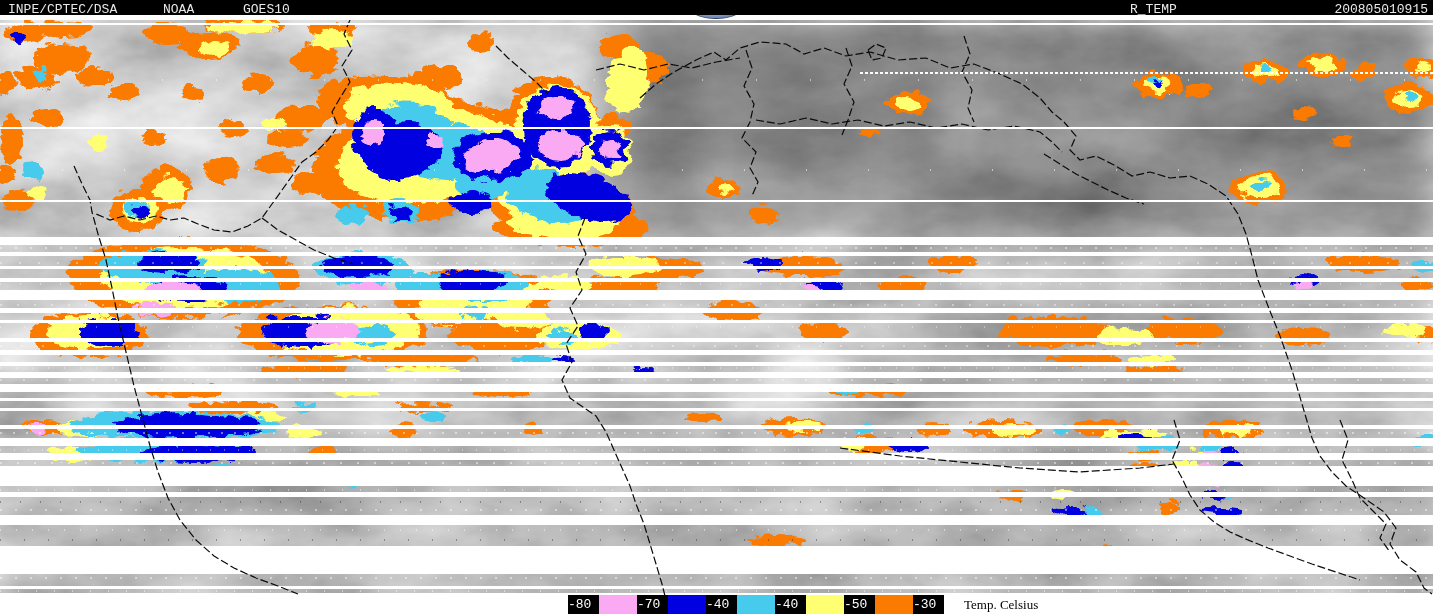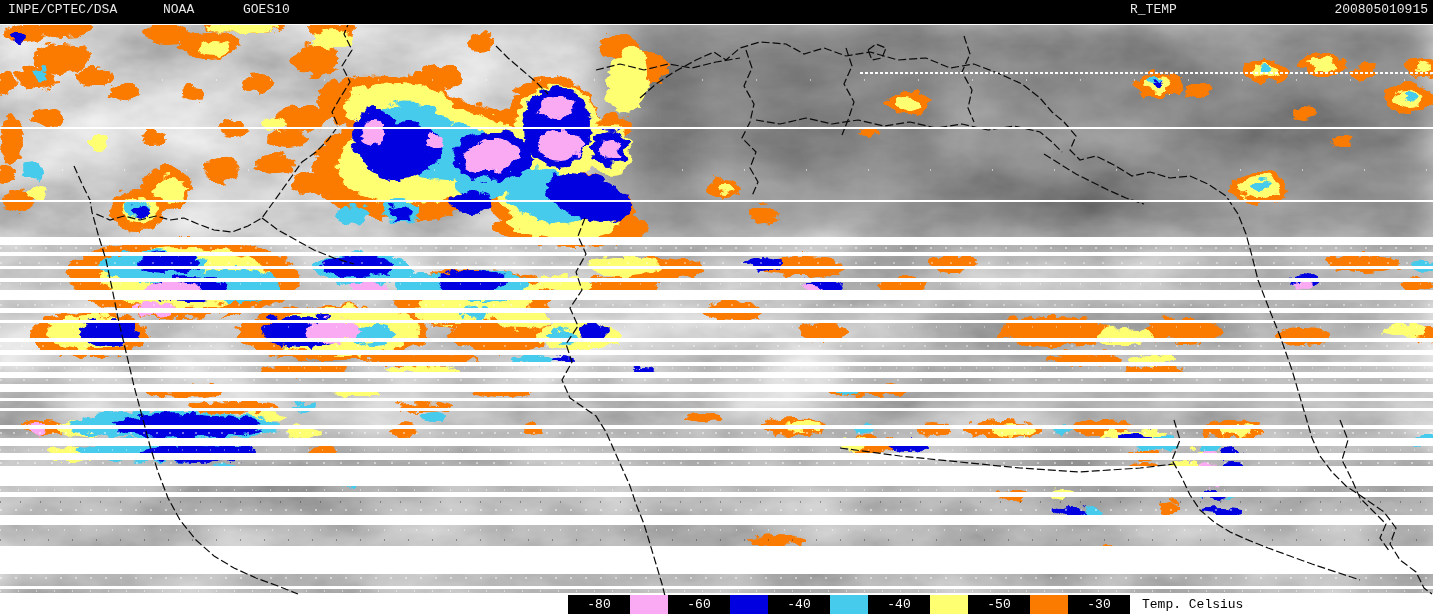--- a/index.html
+++ b/index.html
@@ -1,21 +1,21 @@
 <!DOCTYPE html>
 <html><head>
 <meta charset="utf-8">
 <style>
   html,body{margin:0;padding:0;}
   body{
     width:1433px;height:614px;position:relative;background:#ffffff;overflow:hidden;
     font-family:"Liberation Mono","DejaVu Sans Mono",monospace;
   }
   .titlebar{
-    position:absolute;left:0;top:0;width:1433px;height:24px;background:#000;
+    position:absolute;left:0;top:0;width:1433px;height:15px;background:#000;
     color:#e8e8e8;font-size:13px;line-height:20px;letter-spacing:0px;z-index:30;
   }
   .titlebar span{position:absolute;top:0;white-space:pre;}
   .t-agency{left:8px;}
   .t-noaa{left:163px;}
   .t-sat{left:243px;}
   .t-prod{left:1130px;}
   .t-time{right:5px;text-align:center;}
   .logo{
     position:absolute;left:692px;top:1px;width:48px;height:18px;border-radius:50%;
@@ -23,26 +23,26 @@
     border:1px solid #2e3f6e;box-sizing:border-box;
     color:#2f9e3d;font-size:10px;font-weight:bold;text-align:center;line-height:16px;
     text-shadow:0 0 1px #1d5cc8;letter-spacing:0px;
   }
   .map-wrap{position:absolute;left:0;top:20px;width:1433px;height:594px;z-index:1;}
   svg{display:block;}
   .legendbar{
     position:absolute;left:568px;bottom:0;height:19px;display:flex;align-items:stretch;z-index:40;
   }
   .lg-label{
-    background:#000;color:#fff;font-size:13px;line-height:19px;width:62px;
-    text-align:center;display:inline-block;
+    background:#000;color:#fff;font-size:13px;line-height:19px;width:31px;
+    display:inline-block;
   }
   .lg-swatch{width:38px;height:19px;display:inline-block;}
   .lg-title{
-    color:#000;font-size:13px;line-height:19px;padding-left:12px;white-space:pre;background:transparent;
+    color:#000;font-size:13px;line-height:19px;padding-left:20px;white-space:pre;background:transparent;font-family:Liberation Serif, serif;
   }
 </style>
 </head>
 <body>
 
 <div class="titlebar">
   <span class="t-agency">INPE/CPTEC/DSA</span>
   <span class="t-noaa">NOAA</span>
   <span class="t-sat">GOES10</span>
   <span class="t-prod">R_TEMP</span>
@@ -385,21 +385,21 @@
         <line x1="860" y1="53" x2="1433" y2="53" stroke="#ffffff" stroke-width="2" stroke-dasharray="3 2"></line>
         <rect x="0" y="107" width="1433" height="2" fill="#ffffff"></rect>
         <rect x="0" y="180" width="1433" height="2" fill="#ffffff"></rect>
       </g>
   </svg>
 </div>
 
 <div class="legendbar">
     <span class="lg-label">-80</span>
     <span class="lg-swatch" style="background: rgb(250, 170, 242);"></span>
-    <span class="lg-label">-60</span>
+    <span class="lg-label">-70</span>
     <span class="lg-swatch" style="background: rgb(0, 0, 224);"></span>
     <span class="lg-label">-40</span>
     <span class="lg-swatch" style="background: rgb(70, 203, 236);"></span>
     <span class="lg-label">-40</span>
     <span class="lg-swatch" style="background: rgb(255, 255, 114);"></span>
     <span class="lg-label">-50</span>
     <span class="lg-swatch" style="background: rgb(251, 122, 0);"></span>
     <span class="lg-label">-30</span>
     <span class="lg-title">Temp. Celsius</span>
   </div>

